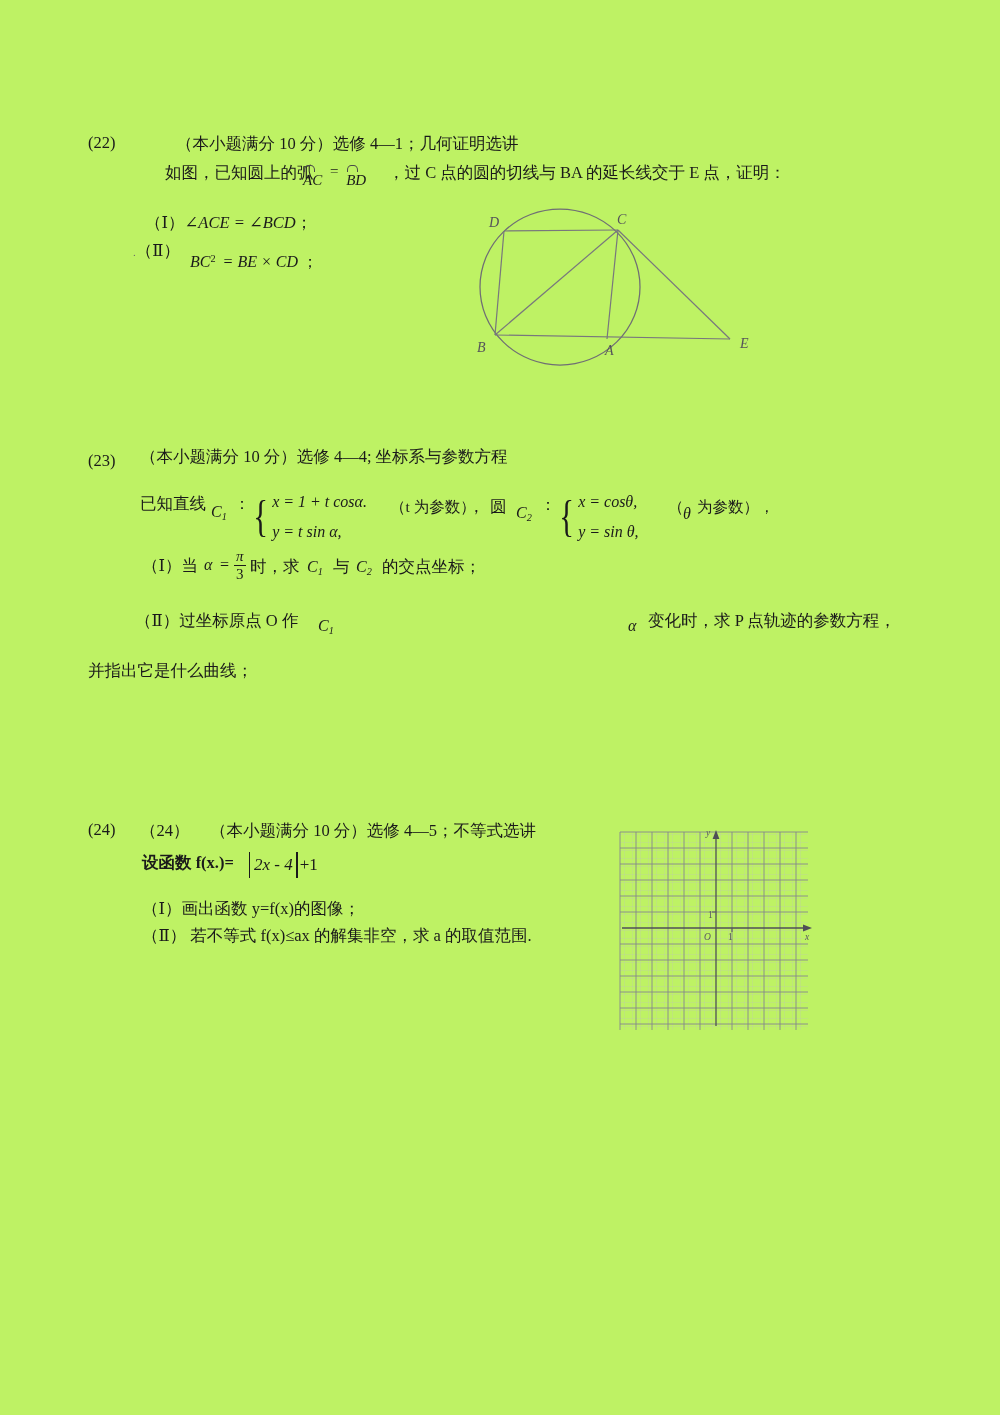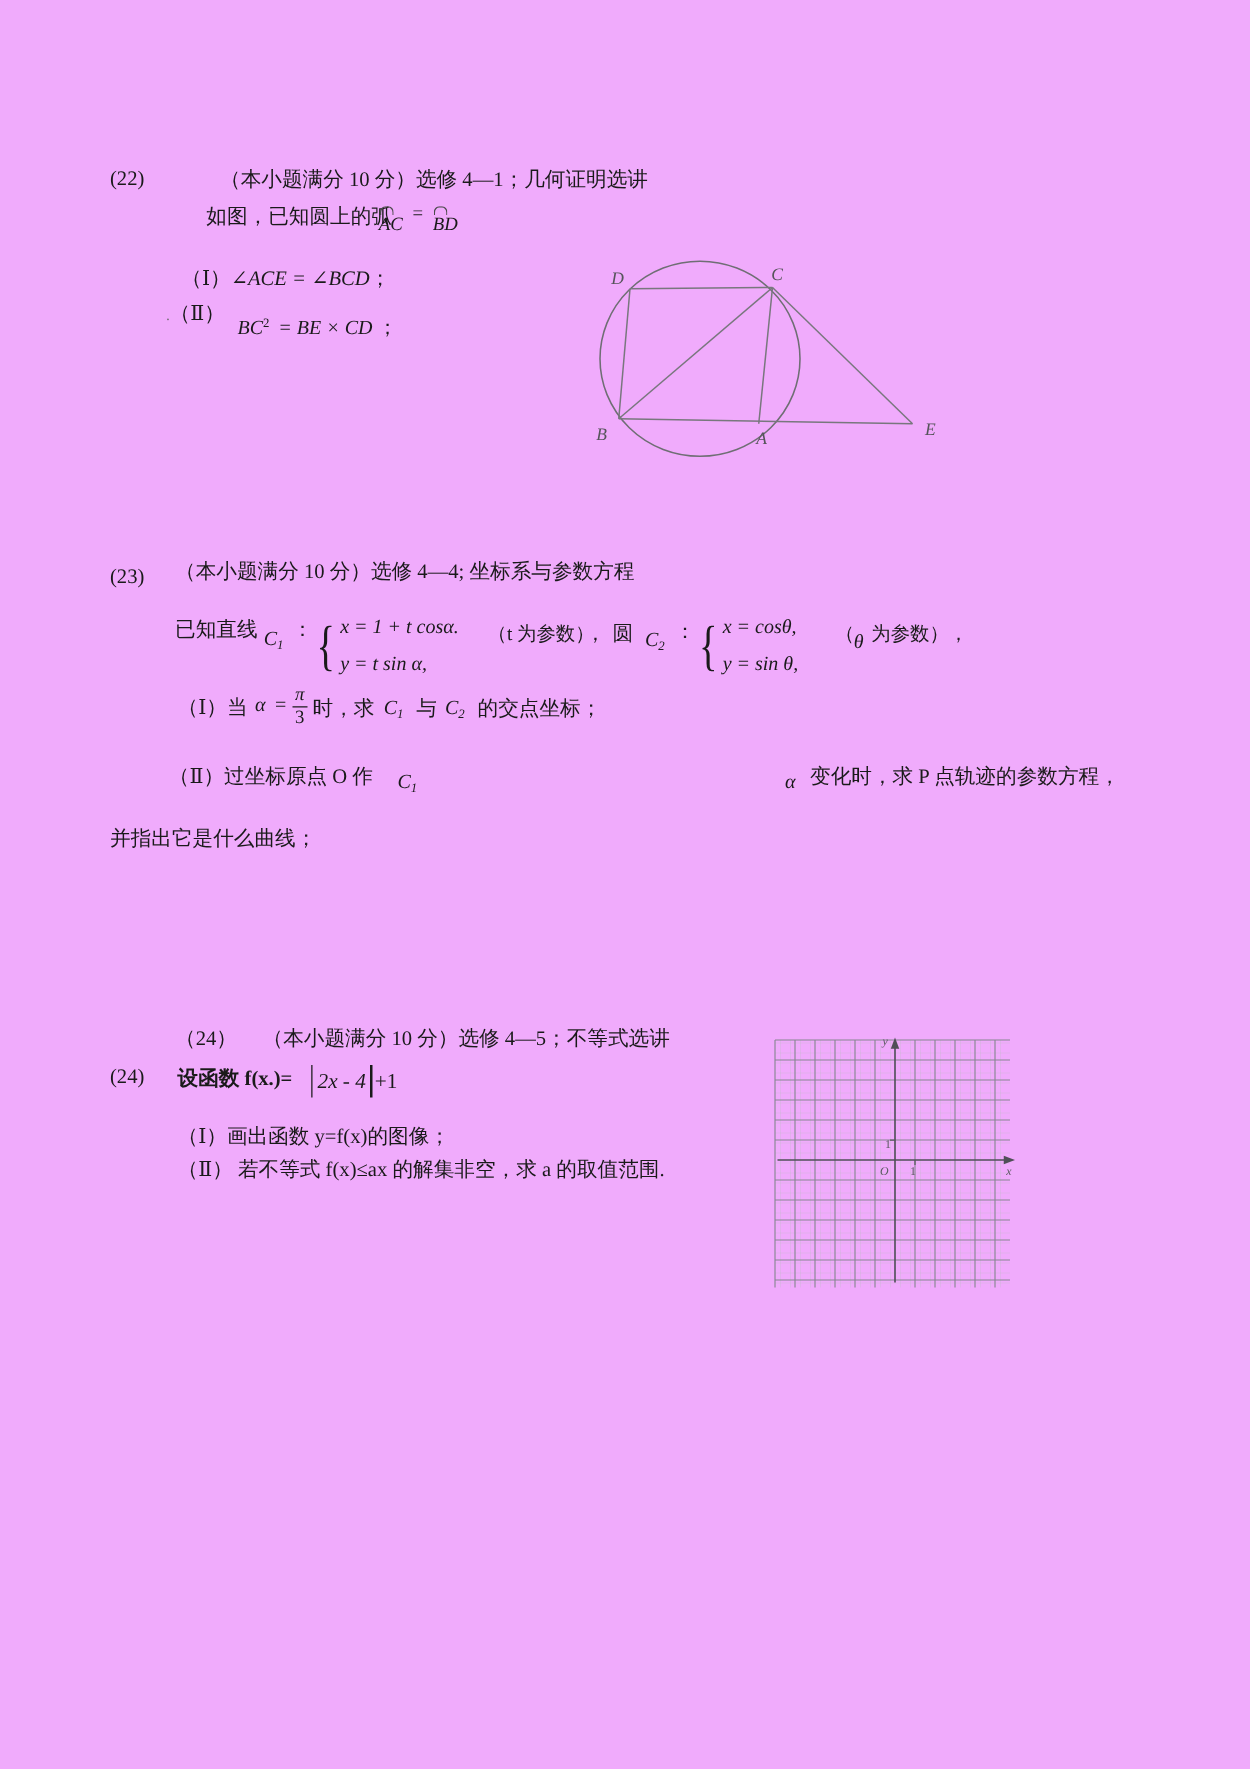--- a/index.html
+++ b/index.html
@@ -8,21 +8,21 @@
     background: #ffffff;
   }
   body {
     font-family: "Liberation Serif", "DejaVu Serif", serif;
     color: #1a1a1a;
   }
   #page {
     position: relative;
     width: 1000px;
     height: 1415px;
-    background: #f0abfc;
+    background: #bef264;
     overflow: hidden;
   }
 
   
   .blk { position: absolute; white-space: nowrap; }
   .cn  { font-family: "Liberation Serif", "DejaVu Serif", serif; }
   .t16 { font-size: 16.5px; }
   .t15 { font-size: 15.5px; }
 
   .qnum { font-size: 16.5px; }
@@ -103,20 +103,21 @@
       <span class="arcmark"></span>
       <span>AC</span>
     </span>
     <span class="mr" style="position:relative; top:-9px; margin:0 4px;">=</span>
     <span class="arcpair">
       <span class="arcmark"></span>
       <span>BD</span>
     </span>
   </div>
 
+  <div class="blk cn t16" style="left:388px; top:162px;">，过 C 点的圆的切线与 BA 的延长线交于 E 点，证明：</div>
 
   <div class="blk t16" style="left:145px; top:212px;">
     <span class="cn">（Ⅰ）</span><span class="mi">∠ACE = ∠BCD</span><span class="cn">；</span>
   </div>
 
   <div class="blk t16" style="left:133px; top:240px;">
     <span class="faint" style="font-size:11px;">.</span><span class="cn">（Ⅱ）</span>
   </div>
 
   <div class="blk" style="left:190px; top:252px; font-size:16px;">
@@ -210,21 +211,21 @@
 
   <div class="blk cn t16" style="left:135px; top:610px;">（Ⅱ）过坐标原点 O 作</div>
   <div class="blk" style="left:318px; top:617px; font-size:16px;">
     <span class="mi">C</span><span class="sub">1</span>
   </div>
   <div class="blk mi" style="left:628px; top:617px; font-size:16px;">α</div>
   <div class="blk cn t16" style="left:648px; top:610px;">变化时，求 P 点轨迹的参数方程，</div>
 
   <div class="blk cn t16" style="left:88px; top:660px;">并指出它是什么曲线；</div>
 
-  <div class="blk qnum" style="left:88px; top:820px;margin-top:31px;">(24)</div>
+  <div class="blk qnum" style="left:88px; top:820px;">(24)</div>
   <div class="blk cn t16" style="left:140px; top:820px;">（24）</div>
   <div class="blk cn t16" style="left:210px; top:820px;">（本小题满分 10 分）选修 4—5；不等式选讲</div>
 
   <div class="blk cn t16" style="left:142px; top:852px;font-weight:bold;">设函数 f(x.)=</div>
   <div class="blk" style="left:248px; top:855px; font-size:17px;">
     <span class="abs"><span class="mi">2x - 4</span></span><span class="mr" style="margin-left:1px;">+1</span>
   </div>
 
   <div class="blk cn t16" style="left:142px; top:898px;">（Ⅰ）画出函数 y=f(x)的图像；</div>
   <div class="blk cn t16" style="left:142px; top:925px;">（Ⅱ） 若不等式 f(x)≤ax 的解集非空，求 a 的取值范围.</div>

